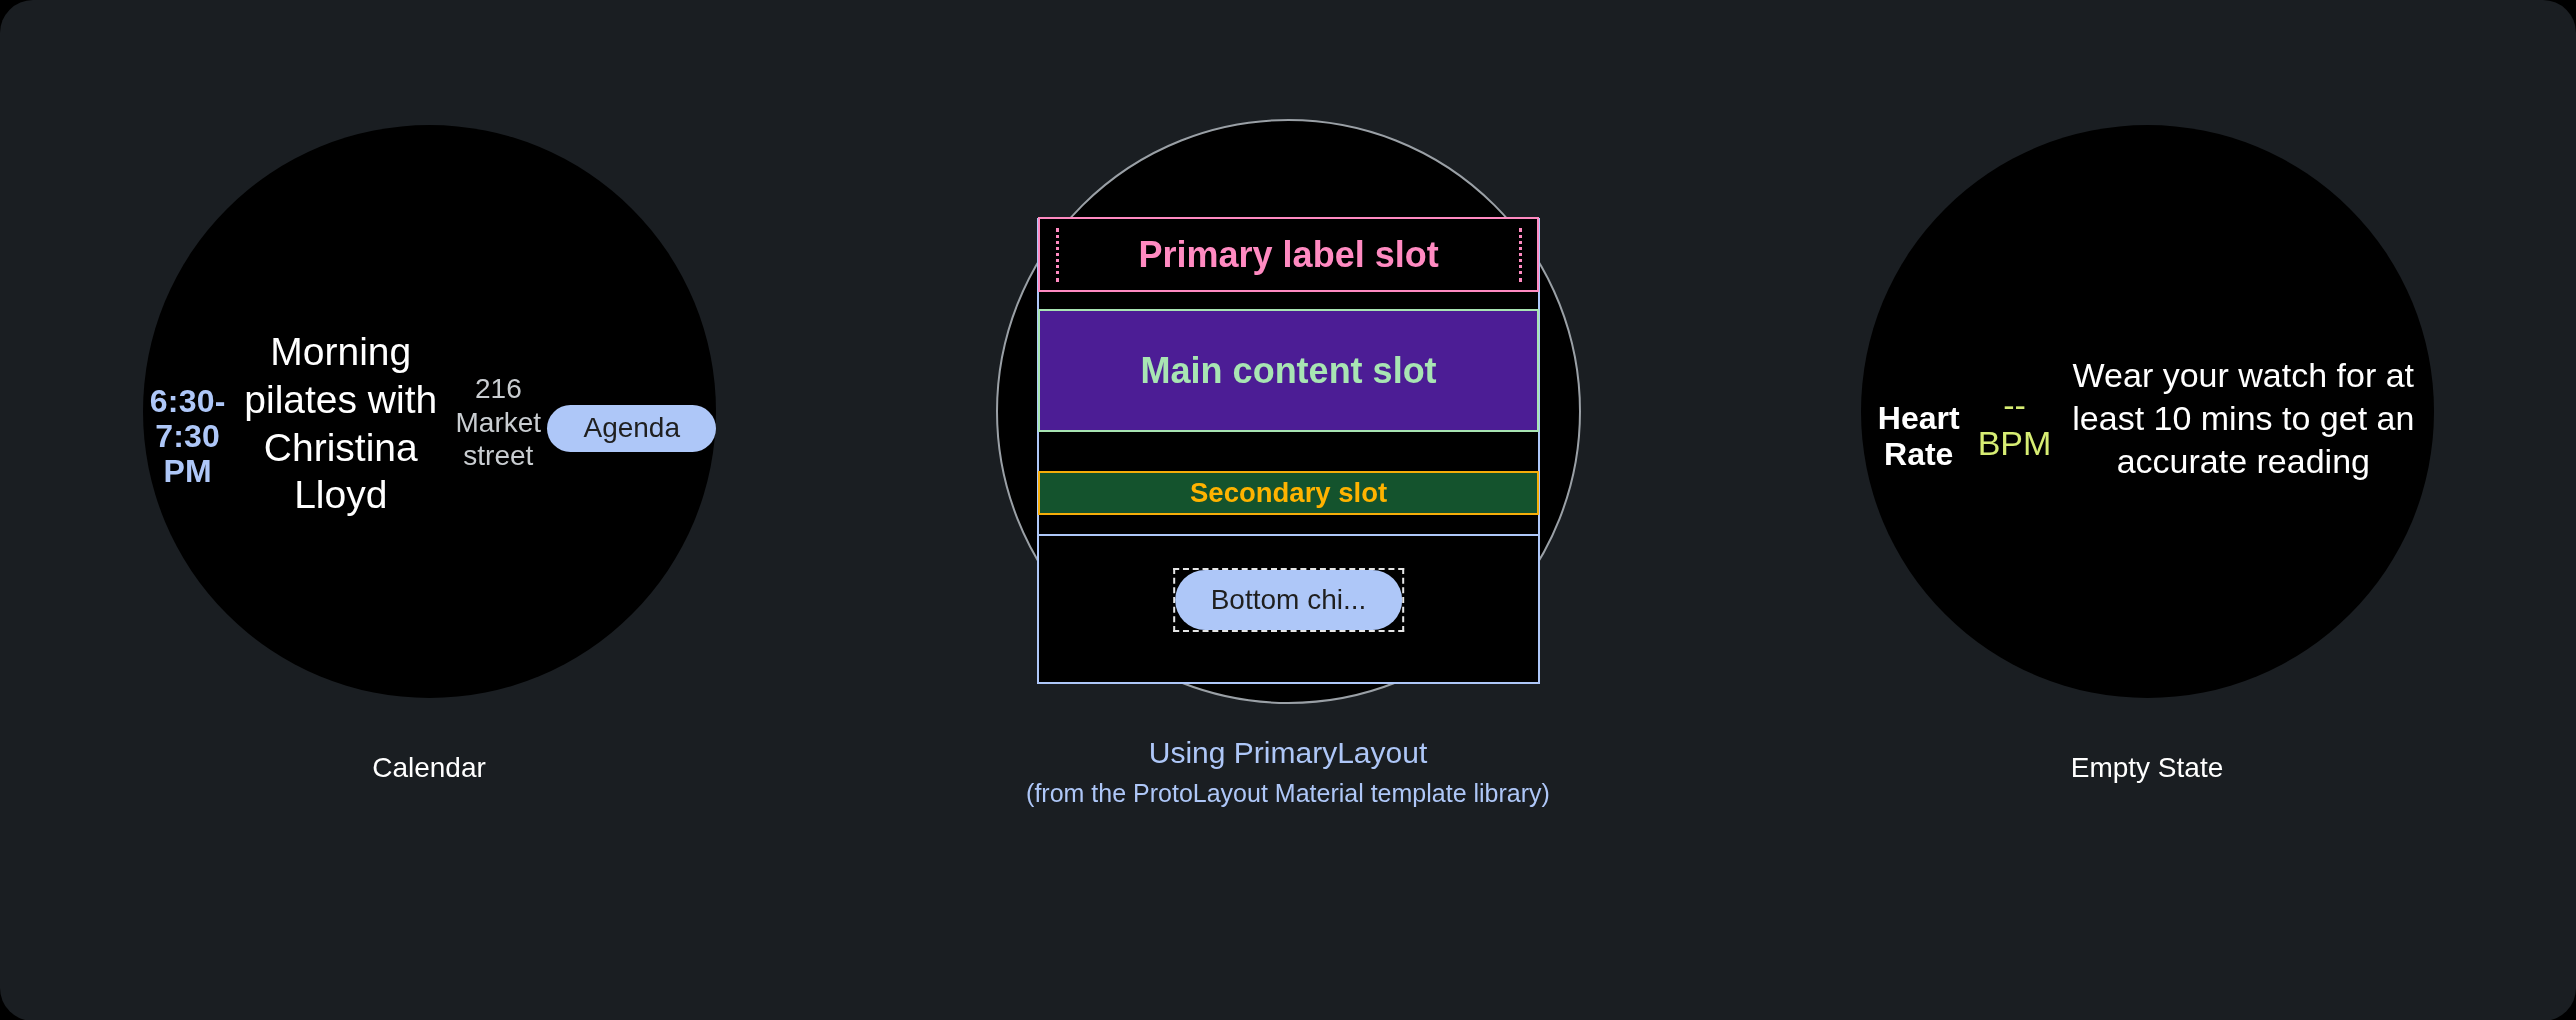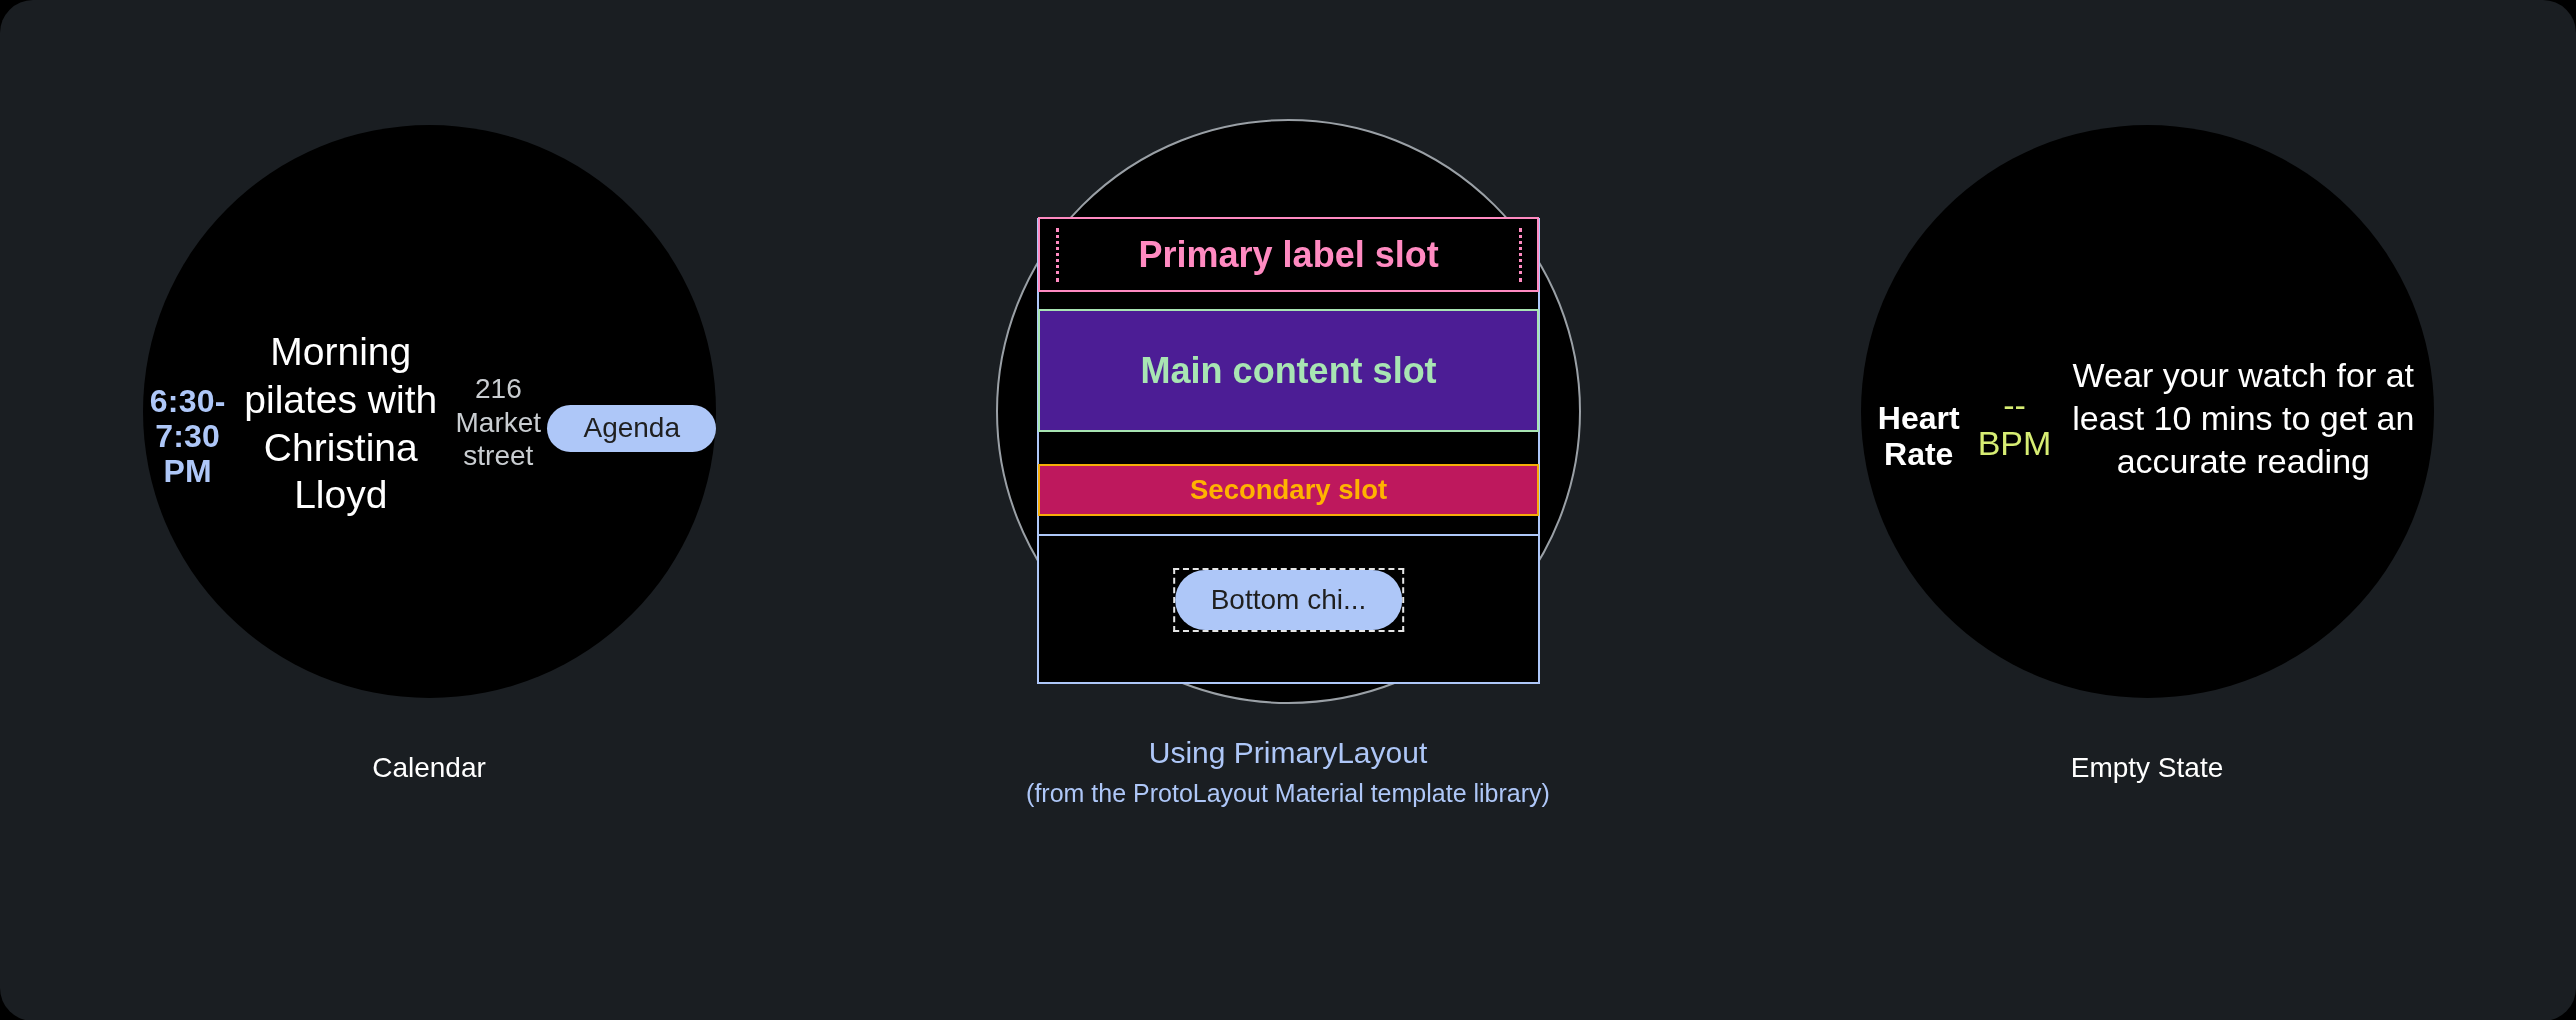--- a/index.html
+++ b/index.html
@@ -185,24 +185,24 @@
   .slot-main {
     top: 89px;
     height: 123px;
     border: 2.6px solid #a8e5b3;
     background: #4c1d95;
     color: #a8e5b3;
     font-size: 36px;
   }
 
   .slot-secondary {
-    top: 244px;
-    height: 52px;
+    top: 251px;
+    height: 44px;
     border: 2.6px solid #f5ad09;
-    background: #be185d;
+    background: #14532d;
     color: #ffb300;
     font-size: 27.5px;
   }
 
   .slot-divider {
     position: absolute;
     left: -0.9px;
     width: 501px;
     height: 0;
     border-top: 2.6px solid #aec7f8;

